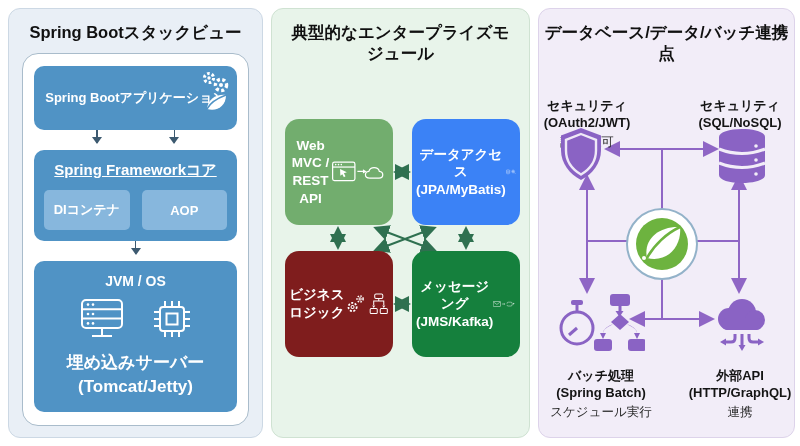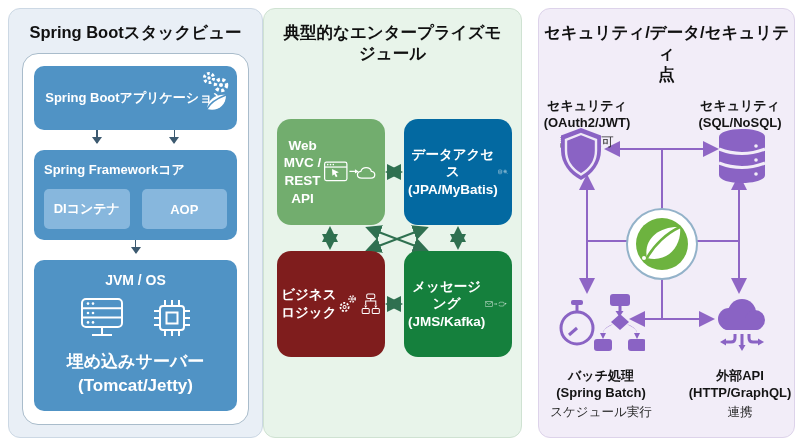--- a/index.html
+++ b/index.html
@@ -1,51 +1,51 @@
 <!DOCTYPE html>
 <html><head>
 <meta charset="utf-8">
 <style>
   html,body{margin:0;padding:0;background:#ffffff;}
   .canvas{position:relative;width:800px;height:446px;background:#ffffff;
           font-family:"Liberation Sans",sans-serif;overflow:hidden;padding-left:10px;}
   .panel{position:absolute;top:8px;height:430px;border-radius:12px;box-sizing:border-box;}
   .panel-stack{left:8px;width:255px;background:#e9eff6;border:1px solid #ccd8e4;}
-  .panel-mod{left:263px;width:259px;background:#e8f4ea;border:1px solid #cfe2d2;}
+  .panel-mod{left:271px;width:259px;background:#e8f4ea;border:1px solid #cfe2d2;}
   .panel-int{left:538px;width:257px;background:#f2edf8;border:1px solid #ddd3ea;}
   .panel-title{margin:0;padding-top:13px;text-align:center;font-size:16.5px;font-weight:bold;
                color:#101010;line-height:1.28;white-space:pre-line;}
   
   .stack-wrap{margin:10px 13px 0;background:#ffffff;border:1.5px solid #a9bccb;
               border-radius:16px;padding:12px 11px 13px;}
   .bbox{background:#5093c5;border-radius:10px;color:#ffffff;font-weight:bold;box-sizing:border-box;}
   .app-box{position:relative;height:64px;display:flex;align-items:center;justify-content:center;
            font-size:13px;}
   .app-icons{position:absolute;top:2px;right:4px;}
   .arrow-row{height:20px;display:flex;justify-content:space-between;padding:0 62px;}
   .arrow-row.single{justify-content:center;}
   .varrow{width:1.5px;height:13px;background:#3d5a70;position:relative;}
   .varrow::after{content:"";position:absolute;bottom:-6px;left:-4.2px;width:0;height:0;
                  border:5px solid transparent;border-top:7px solid #3d5a70;}
   .fw-box{padding:11px 10px;}
-  .fw-title{text-align:left;font-size:13px;}
+  .fw-title{text-align:center;font-size:15px;text-decoration:underline;}
   .fw-row{display:flex;gap:12px;margin-top:10px;}
   .lite{flex:1;background:#87b7dd;border-radius:5px;height:40px;display:flex;
         align-items:center;justify-content:center;font-size:13px;}
   .jvm-box{padding-top:12px;text-align:center;padding-bottom:13px;}
   .jvm-title{font-size:14px;}
   .jvm-icons{display:flex;justify-content:center;align-items:center;gap:26px;margin:9px 0 7px;}
   .jvm-sub{font-size:17px;line-height:1.4;white-space:pre-line;}
   
   .mod-box{position:absolute;width:108px;height:106px;border-radius:14px;color:#fff;
            font-weight:bold;display:flex;flex-direction:row;align-items:center;
            justify-content:space-evenly;text-align:center;font-size:13.5px;line-height:1.3;
            padding:7px 4px;box-sizing:border-box;white-space:pre-line;}
   .box-web{left:13px;top:110px;background:#72ad6e;}
-  .box-data{left:140px;top:110px;background:#0369a1;}
+  .box-data{left:140px;top:110px;background:#3b82f6;}
   .box-logic{left:13px;top:242px;background:#7f1d1d;}
   .box-msg{left:140px;top:242px;background:#15803d;}
   .overlay{position:absolute;left:0;top:0;pointer-events:none;}
   
   .node-label{position:absolute;text-align:center;font-weight:bold;font-size:13px;
               line-height:1.3;color:#141414;white-space:pre-line;}
   .node-sub{font-weight:normal;font-size:12.5px;margin-top:2px;color:#2b2b2b;}
   .abs{position:absolute;}
 </style>
 </head>
@@ -232,21 +232,21 @@
         </g>
         <g fill="#ffffff">
           <polygon points="48,10.5 54,14 48,17.5"></polygon>
           <polygon points="89,9 95,12.5 89,16"></polygon>
         </g>
       </svg>
     </div>
   </section>
 
   <section class="panel panel-int">
-    <h2 class="panel-title">セキュリティ/データ/セキュリティ
+    <h2 class="panel-title">データベース/データ/バッチ連携
 点</h2>
 
     <svg class="overlay" width="257" height="430" viewBox="0 0 257 430">
       <defs>
         <marker id="mp" markerWidth="8" markerHeight="8" refX="6.5" refY="4" orient="auto-start-reverse">
           <path d="M0,0 L8,4 L0,8 Z" fill="#8f66c5"></path>
         </marker>
       </defs>
       <g stroke="#8f66c5" stroke-width="2" fill="none">
         <path d="M123,200 V140"></path>

